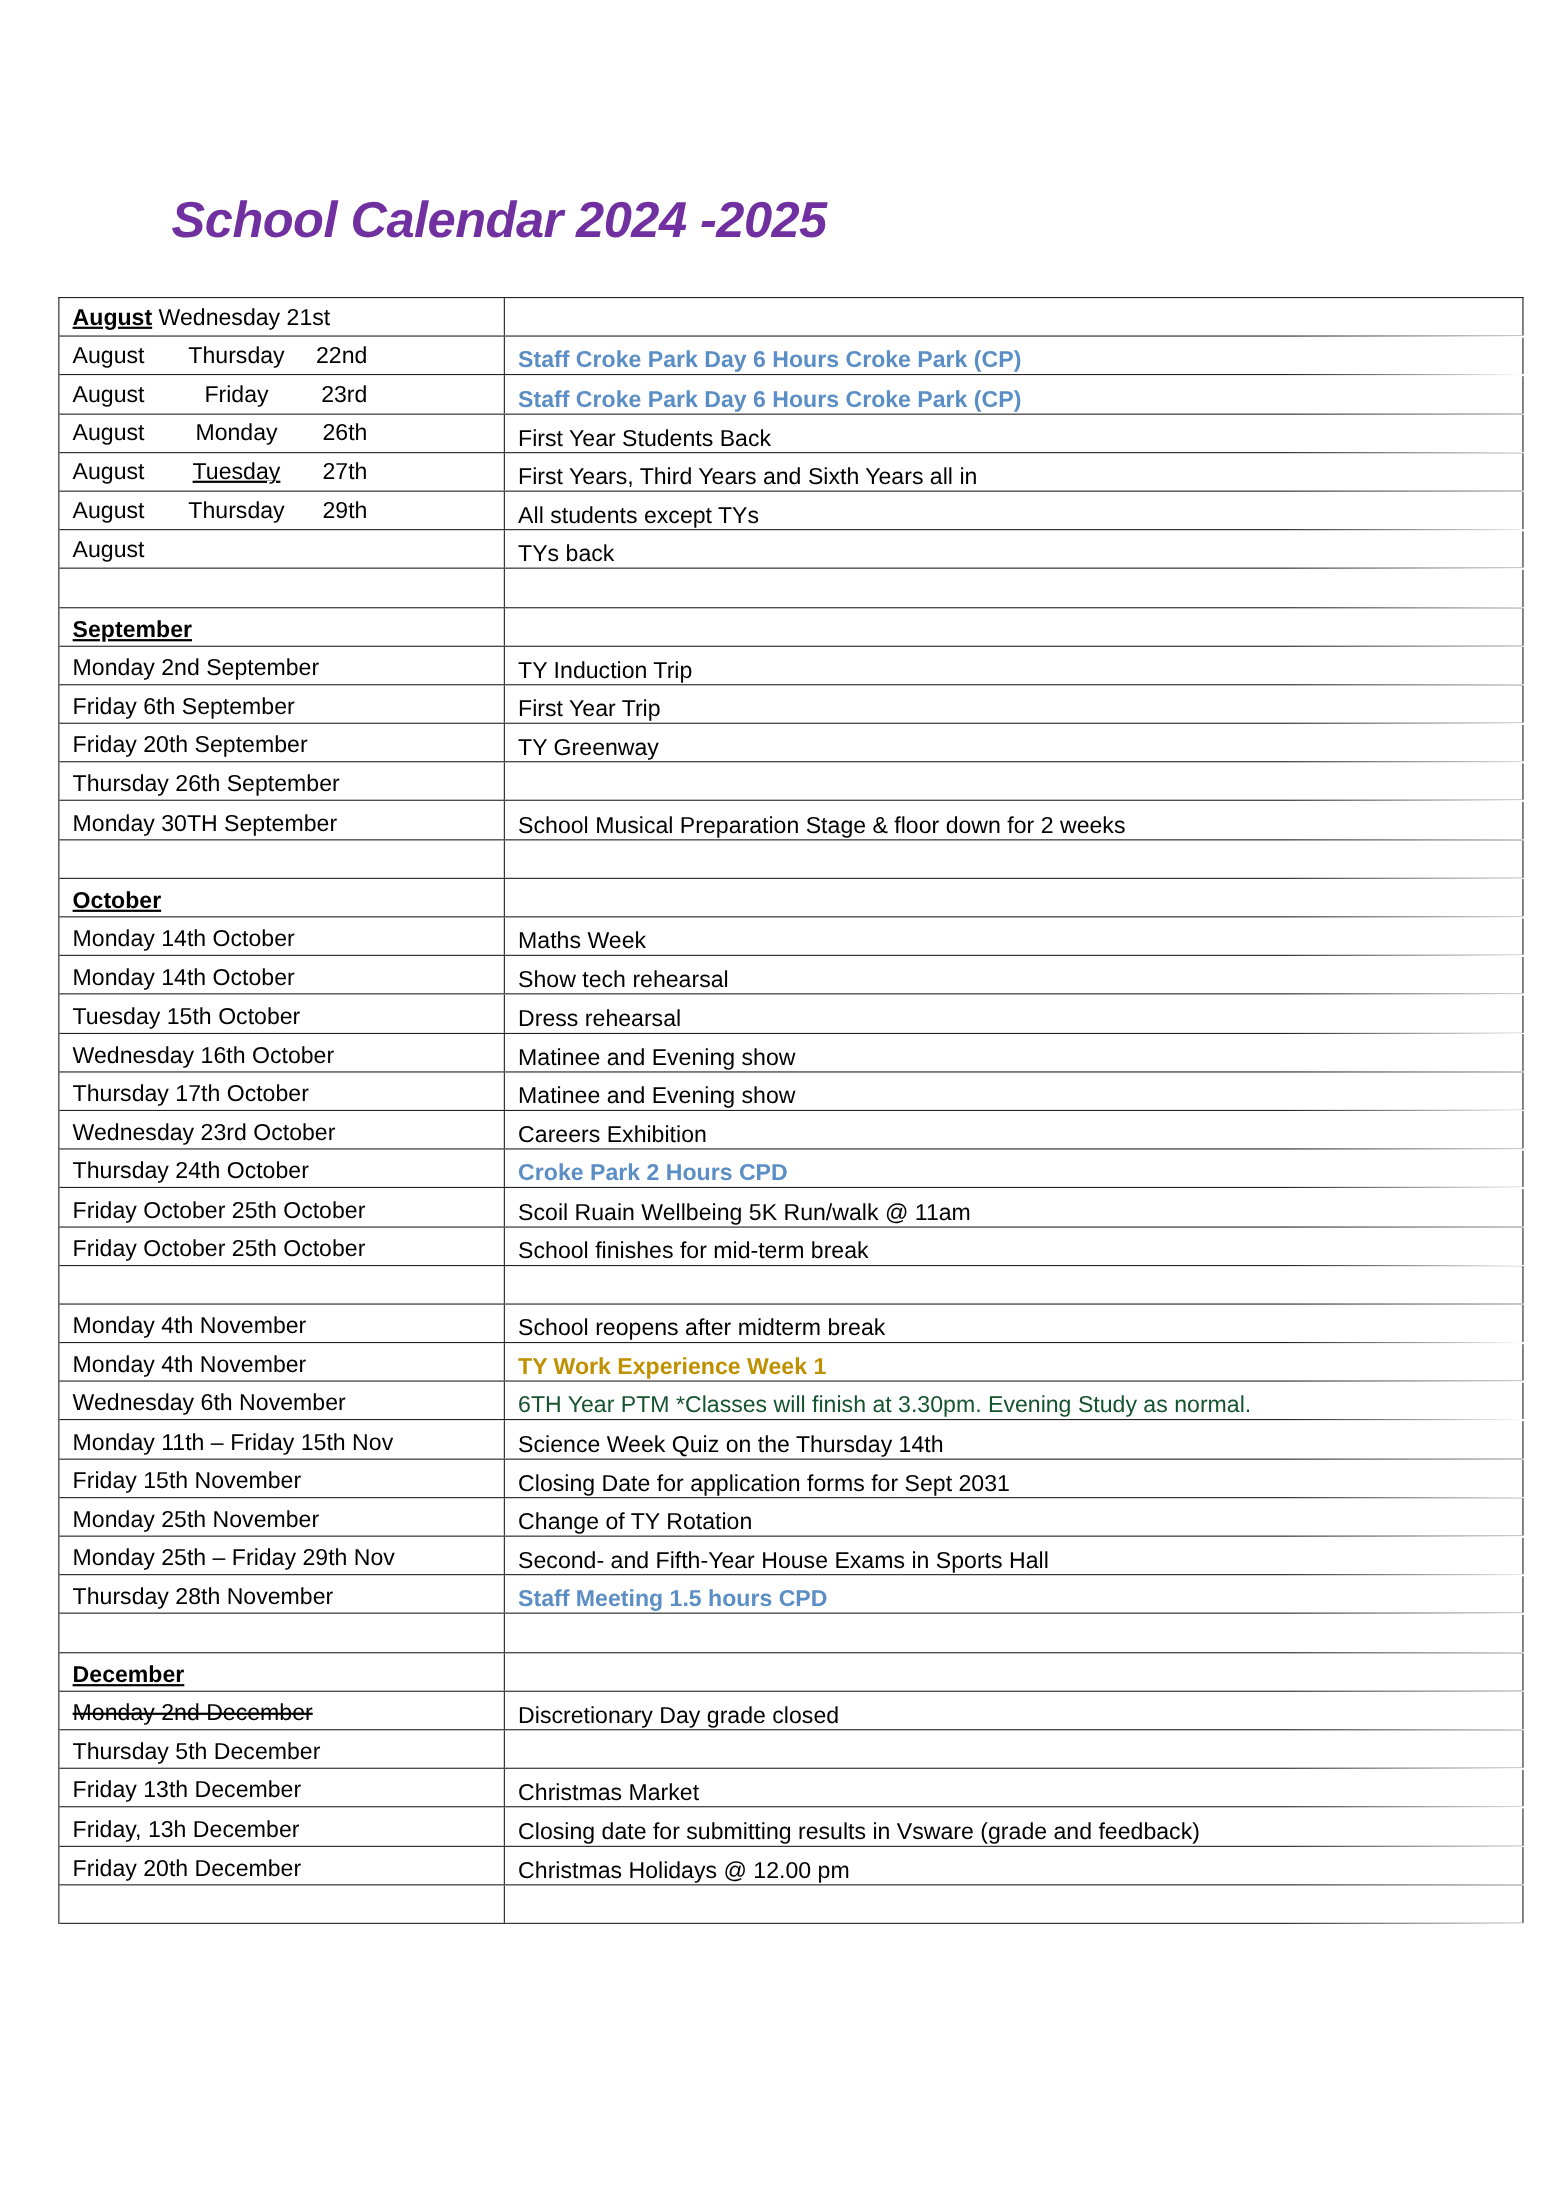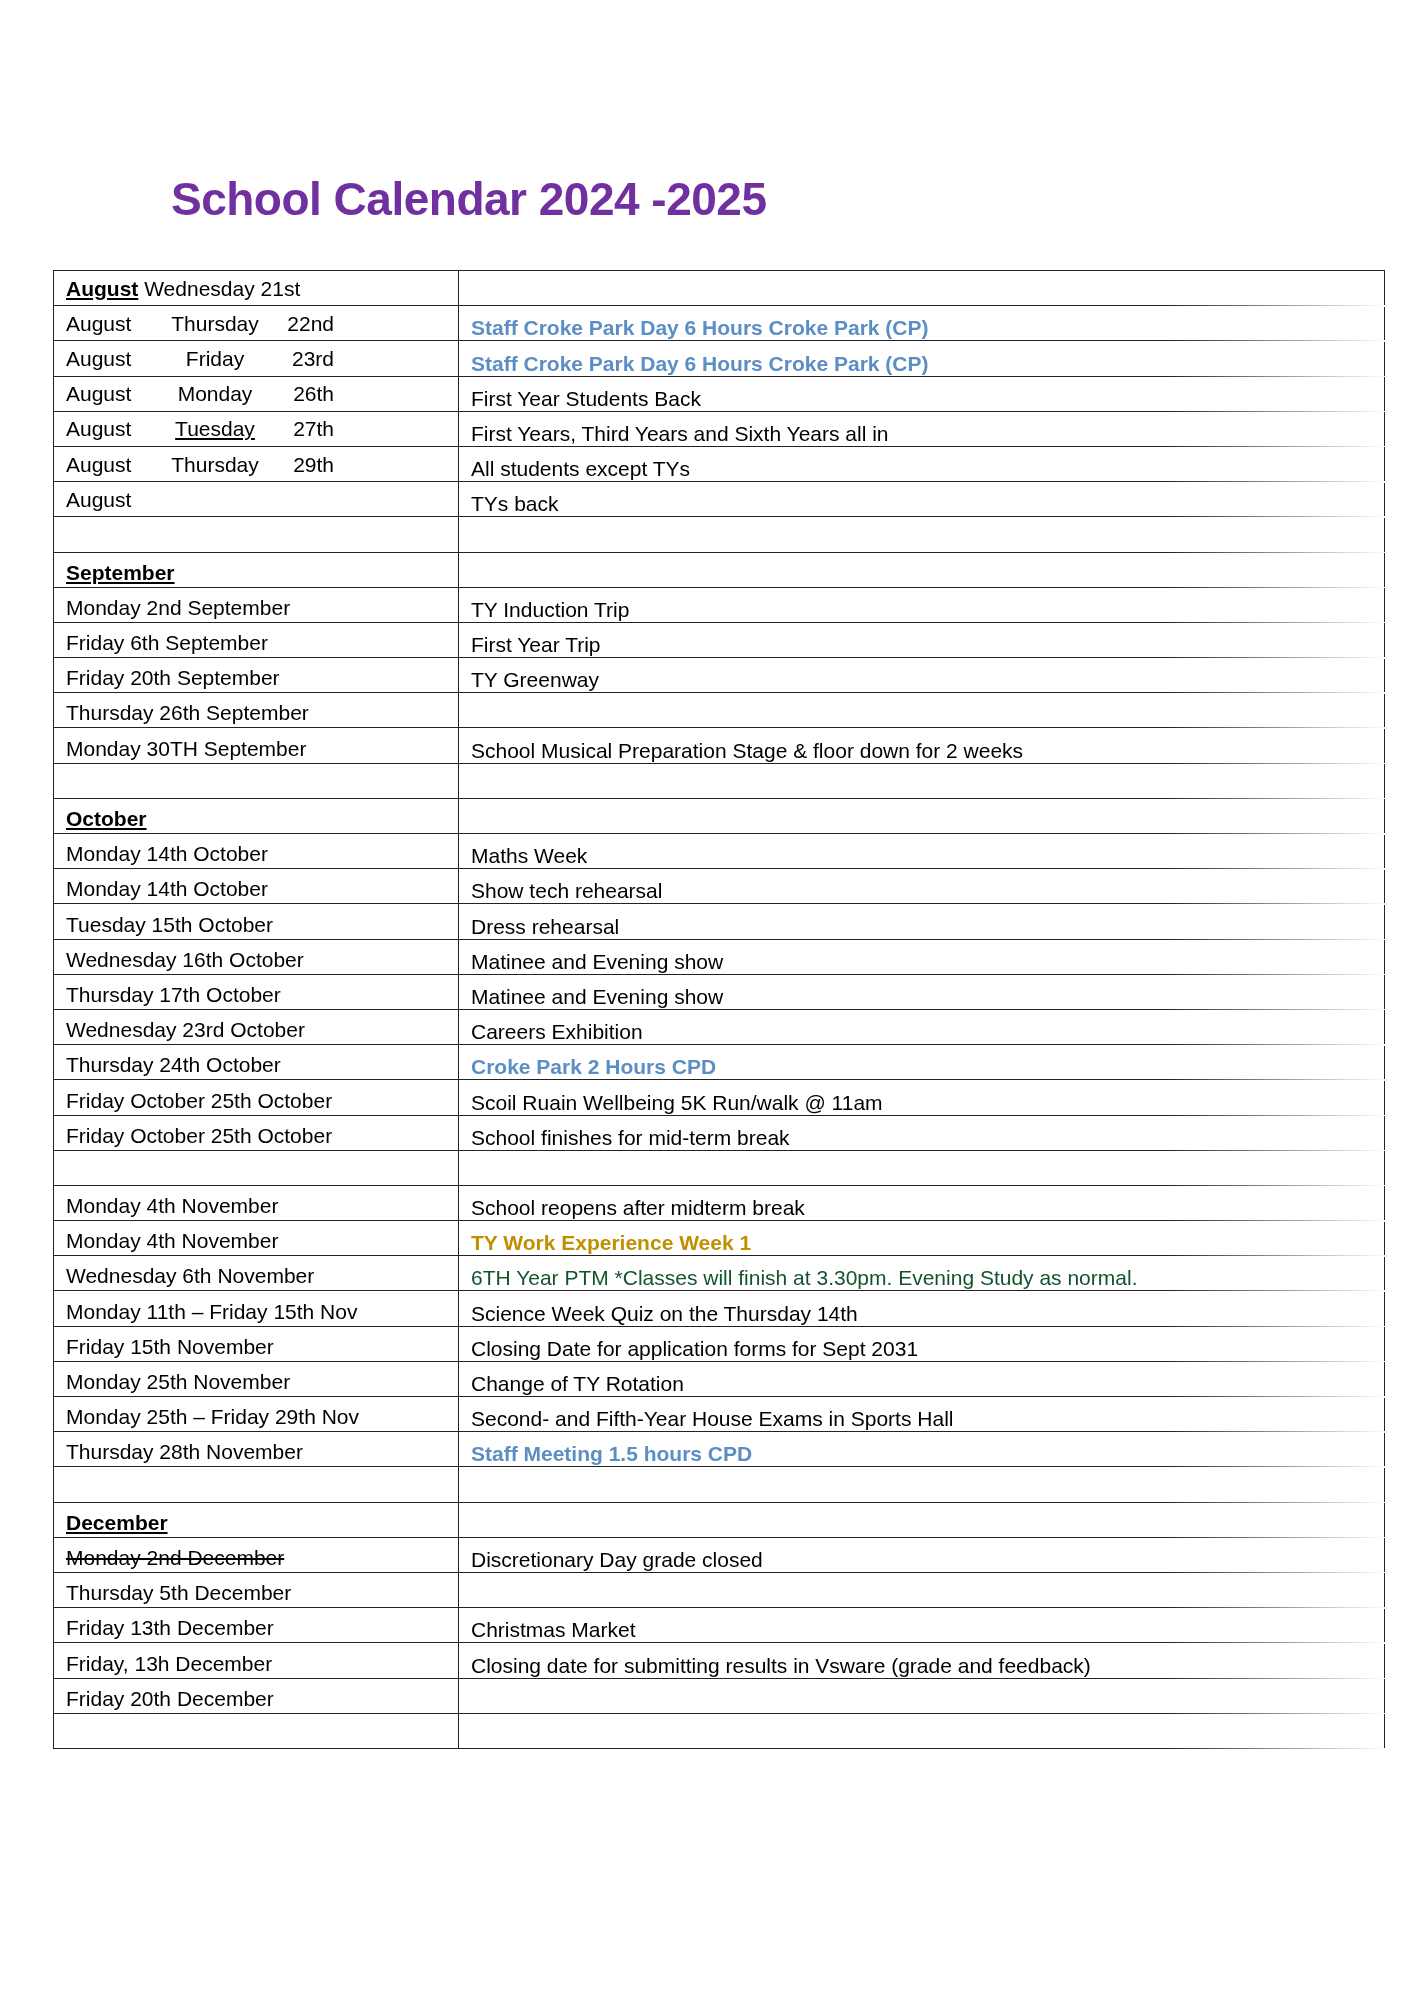--- a/index.html
+++ b/index.html
@@ -1,19 +1,19 @@
 <!DOCTYPE html>
 <html><head>
 <meta charset="utf-8">
 <style>
   html, body { margin:0; padding:0; background:#ffffff; }
   body { width:1414px; height:2000px; position:relative; overflow:hidden;
          font-family:"Liberation Sans", "DejaVu Sans", sans-serif; color:#000; }
-  .title { position:absolute; left:171px; top:172px; font-size:46px; font-weight:bold;
-           color:#7030a0; letter-spacing:-0.5px; white-space:nowrap; }
+  .title { position:absolute; left:156px; top:172px; font-size:46px; font-weight:bold;
+           color:#7030a0; letter-spacing:-0.5px; white-space:nowrap;font-style:italic; }
   .table { position:absolute; left:53px; top:270px; width:1330px;
            border-left:1.5px solid #222; border-right:1.5px solid #222; border-top:1.5px solid #222; }
   .row { position:relative; height:35.2px; display:flex; box-sizing:border-box;
          border-bottom:1.5px solid #222; }
   .row::after { content:""; position:absolute; right:-2px; bottom:-1.5px; width:220px; height:1.5px;
          background:linear-gradient(to right, rgba(255,255,255,0), #fff); }
   .c1 { width:405px; box-sizing:border-box; border-right:1.5px solid #222; padding-left:12px;
         display:flex; align-items:flex-end; font-size:21px; white-space:nowrap; line-height:1; padding-bottom:4px; }
   .c2 { flex:1; box-sizing:border-box; padding-left:12px; display:flex; align-items:flex-end;
         font-size:21px; white-space:nowrap; line-height:1; padding-bottom:2px; }
@@ -345,19 +345,22 @@
           <span>Friday, 13h December</span>
         </div>
         <div class="c2">
           <span>Closing date for submitting results in Vsware (grade and feedback)</span>
         </div>
       </div>
       <div class="row">
         <div class="c1">
           <span>Friday 20th December</span>
         </div>
+        <div class="c2">
+          <span>Christmas Holidays @ 12.00 pm</span>
+        </div>
       </div>
     </div>
   <div class="row">
       <div class="c1"></div>
       <div class="c2"></div>
     </div>
 </div>
 
 </body></html>

